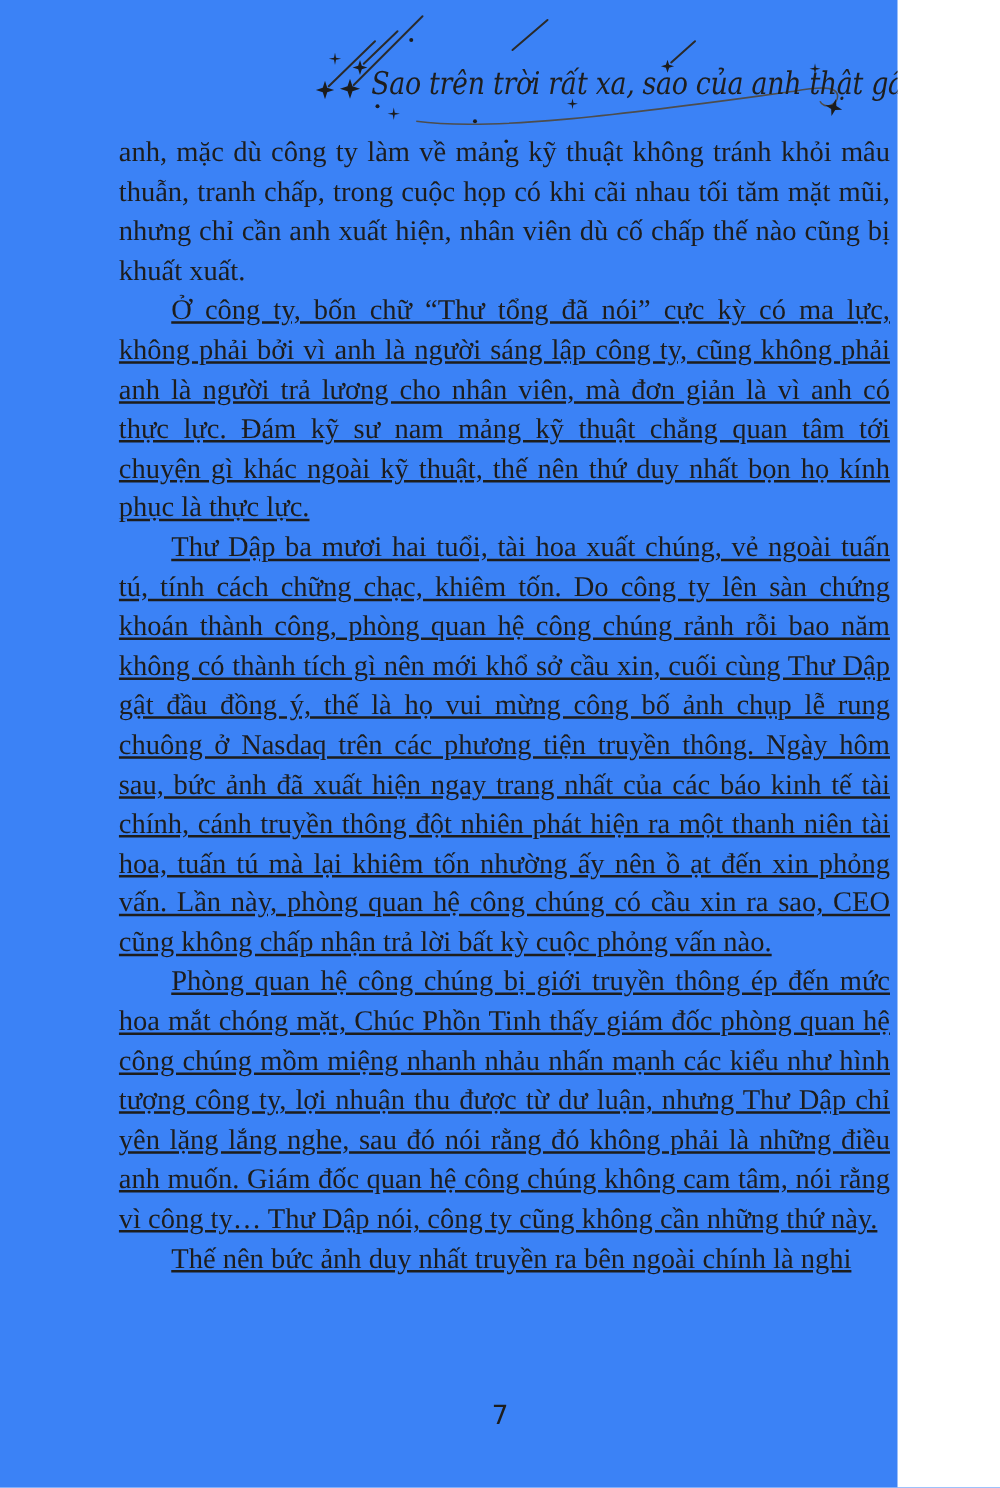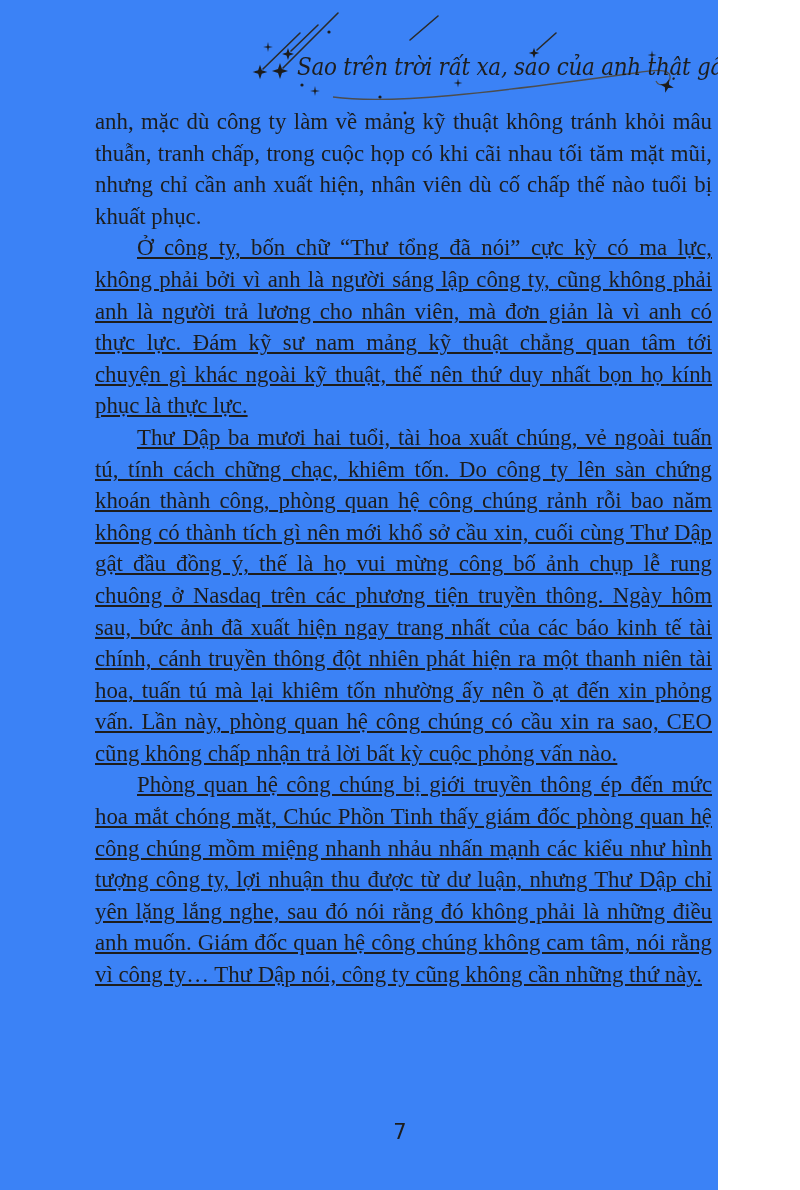--- a/index.html
+++ b/index.html
@@ -113,23 +113,24 @@
       <circle class="ink-fill" cx="165" cy="108" r="1.4"></circle>
 
       <path class="swoosh" d="M 93 92 C 150 100, 250 88, 395 68 C 412 65, 429 63, 430 71 C 431 79, 419 83, 416 76"></path>
       <use href="#star4" class="ink-fill" transform="translate(427,81) scale(1.0) rotate(15)"></use>
     </svg>
 
     <div class="chapter-title">Sao trên trời rất xa, sao của anh thật gần</div>
   </header>
 
   <main class="body-text">
-    <p>anh, mặc dù công ty làm về mảng kỹ thuật không tránh khỏi mâu thuẫn, tranh chấp, trong cuộc họp có khi cãi nhau tối tăm mặt mũi, nhưng chỉ cần anh xuất hiện, nhân viên dù cố chấp thế nào tuổi bị khuất phục.</p>
+    <p>anh, mặc dù công ty làm về mảng kỹ thuật không tránh khỏi mâu thuẫn, tranh chấp, trong cuộc họp có khi cãi nhau tối tăm mặt mũi, nhưng chỉ cần anh xuất hiện, nhân viên dù cố chấp thế nào cũng bị khuất xuất.</p>
     <p class="indent">Ở công ty, bốn chữ “Thư tổng đã nói” cực kỳ có ma lực, không phải bởi vì anh là người sáng lập công ty, cũng không phải anh là người trả lương cho nhân viên, mà đơn giản là vì anh có thực lực. Đám kỹ sư nam mảng kỹ thuật chẳng quan tâm tới chuyện gì khác ngoài kỹ thuật, thế nên thứ duy nhất bọn họ kính phục là thực lực.</p>
     <p class="indent">Thư Dập ba mươi hai tuổi, tài hoa xuất chúng, vẻ ngoài tuấn tú, tính cách chững chạc, khiêm tốn. Do công ty lên sàn chứng khoán thành công, phòng quan hệ công chúng rảnh rỗi bao năm không có thành tích gì nên mới khổ sở cầu xin, cuối cùng Thư Dập gật đầu đồng ý, thế là họ vui mừng công bố ảnh chụp lễ rung chuông ở Nasdaq trên các phương tiện truyền thông. Ngày hôm sau, bức ảnh đã xuất hiện ngay trang nhất của các báo kinh tế tài chính, cánh truyền thông đột nhiên phát hiện ra một thanh niên tài hoa, tuấn tú mà lại khiêm tốn nhường ấy nên ồ ạt đến xin phỏng vấn. Lần này, phòng quan hệ công chúng có cầu xin ra sao, CEO cũng không chấp nhận trả lời bất kỳ cuộc phỏng vấn nào.</p>
     <p class="indent">Phòng quan hệ công chúng bị giới truyền thông ép đến mức hoa mắt chóng mặt, Chúc Phồn Tinh thấy giám đốc phòng quan hệ công chúng mồm miệng nhanh nhảu nhấn mạnh các kiểu như hình tượng công ty, lợi nhuận thu được từ dư luận, nhưng Thư Dập chỉ yên lặng lắng nghe, sau đó nói rằng đó không phải là những điều anh muốn. Giám đốc quan hệ công chúng không cam tâm, nói rằng vì công ty… Thư Dập nói, công ty cũng không cần những thứ này.</p>
+    <p class="indent">Thế nên bức ảnh duy nhất truyền ra bên ngoài chính là nghi</p>
   </main>
 
   <footer class="page-footer">
     <span class="page-number">7</span>
   </footer>
 
 </div>
 
 </body></html>

